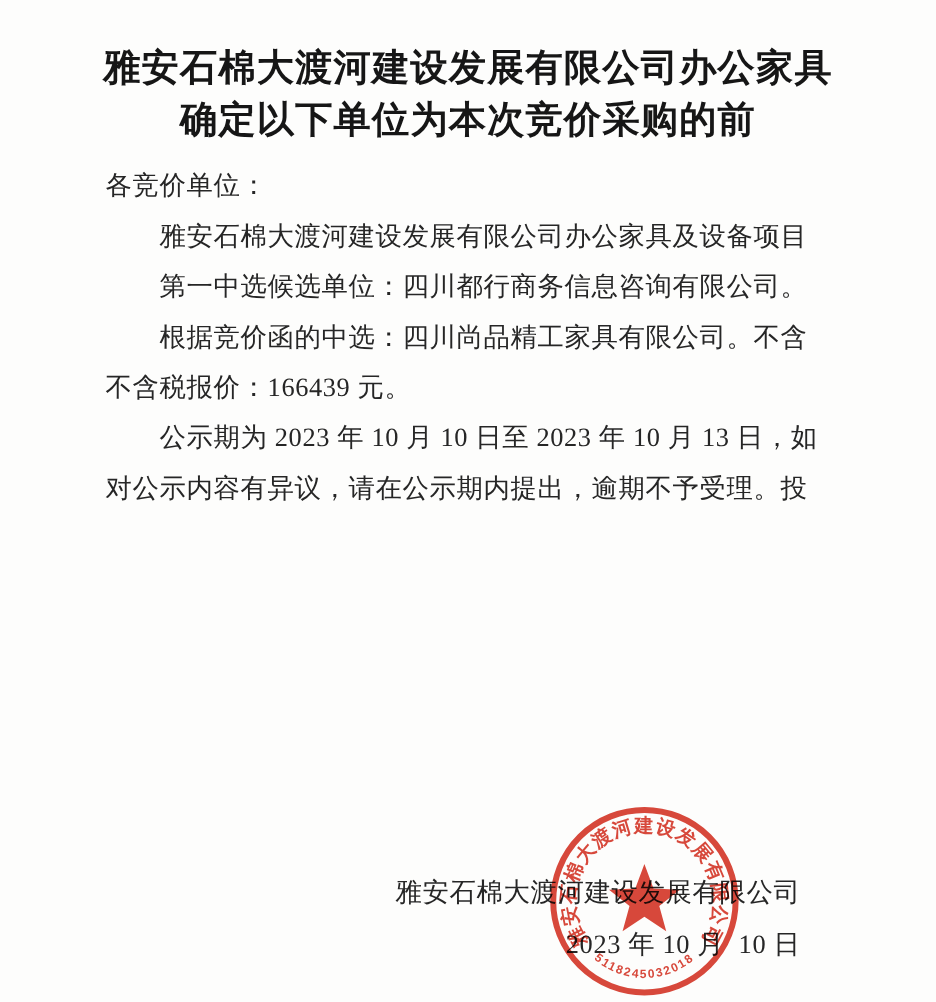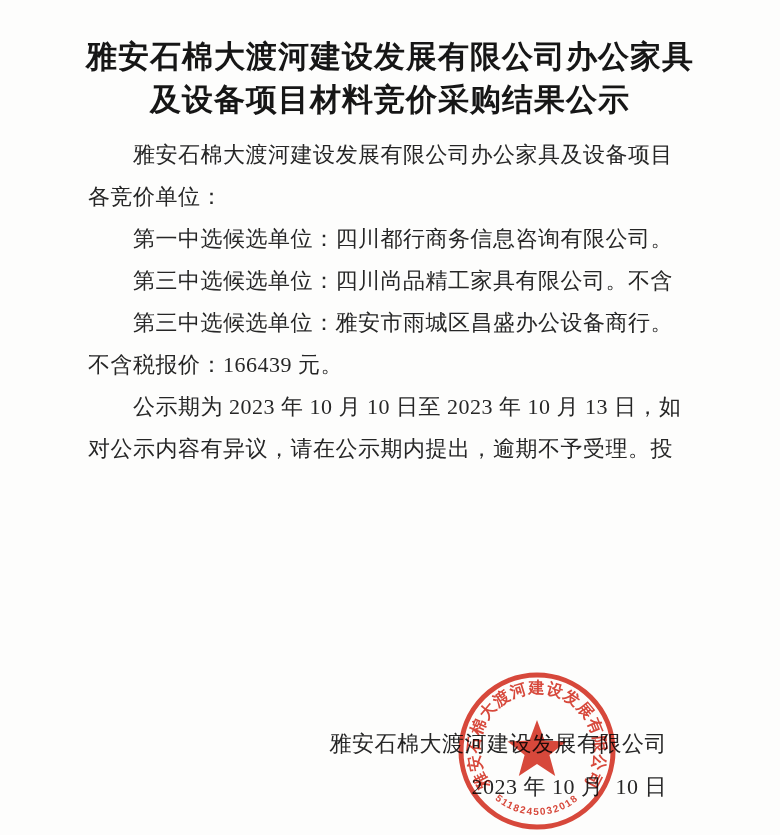--- a/index.html
+++ b/index.html
@@ -79,29 +79,28 @@
     letter-spacing: 1.5px;
   }
 </style>
 </head>
 <body>
 
 <div class="page">
 
   <h1 class="title">
     <span class="title-line">雅安石棉大渡河建设发展有限公司办公家具</span>
-    <span class="title-line">及设备项目材料竞价采购结果公示</span>
+    <span class="title-line">确定以下单位为本次竞价采购的前</span>
   </h1>
 
   <div class="doc-body">
+    <div class="line">各竞价单位：</div>
     <div class="line">　　雅安石棉大渡河建设发展有限公司办公家具及设备项目</div>
-    <div class="line">各竞价单位：</div>
     <div class="line">　　第一中选候选单位：四川都行商务信息咨询有限公司。</div>
-    <div class="line">　　第三中选候选单位：四川尚品精工家具有限公司。不含</div>
-    <div class="line">　　第三中选候选单位：雅安市雨城区昌盛办公设备商行。</div>
+    <div class="line">　　根据竞价函的中选：四川尚品精工家具有限公司。不含</div>
     <div class="line">不含税报价：166439 元。</div>
     <div class="line">　　公示期为 2023 年 10 月 10 日至 2023 年 10 月 13 日，如</div>
     <div class="line">对公示内容有异议，请在公示期内提出，逾期不予受理。投</div>
   </div>
 
   <div class="signoff">
     <div class="sig-line">雅安石棉大渡河建设发展有限公司</div>
     <div class="sig-line">2023 年 10 月  10 日</div>
   </div>
 

